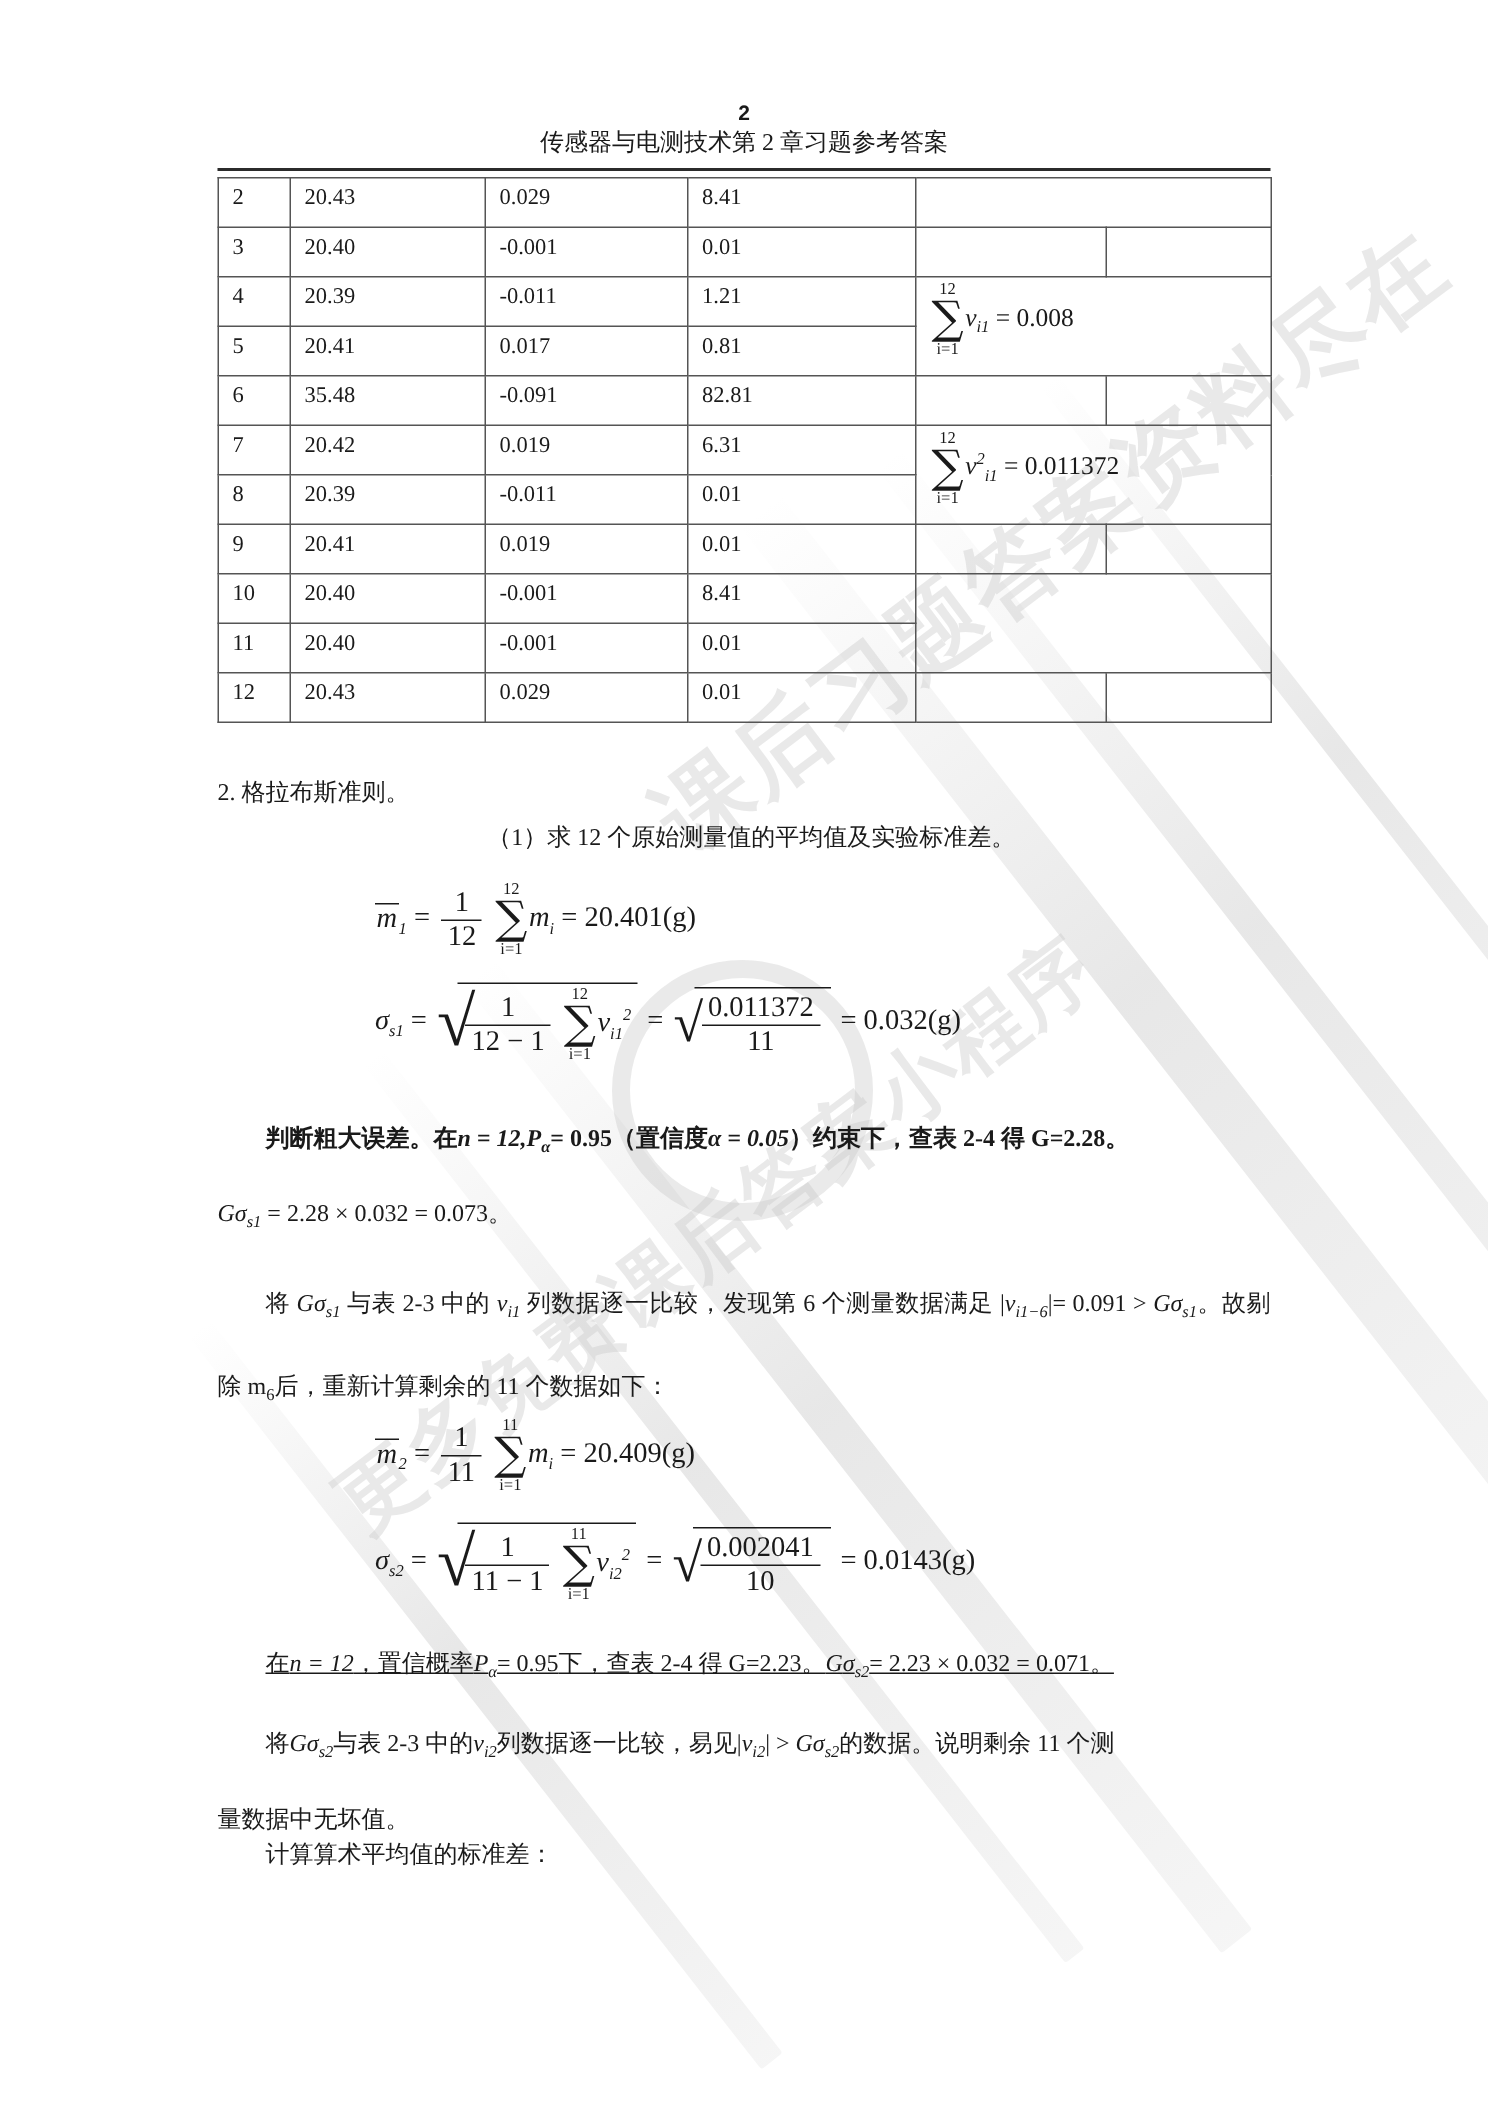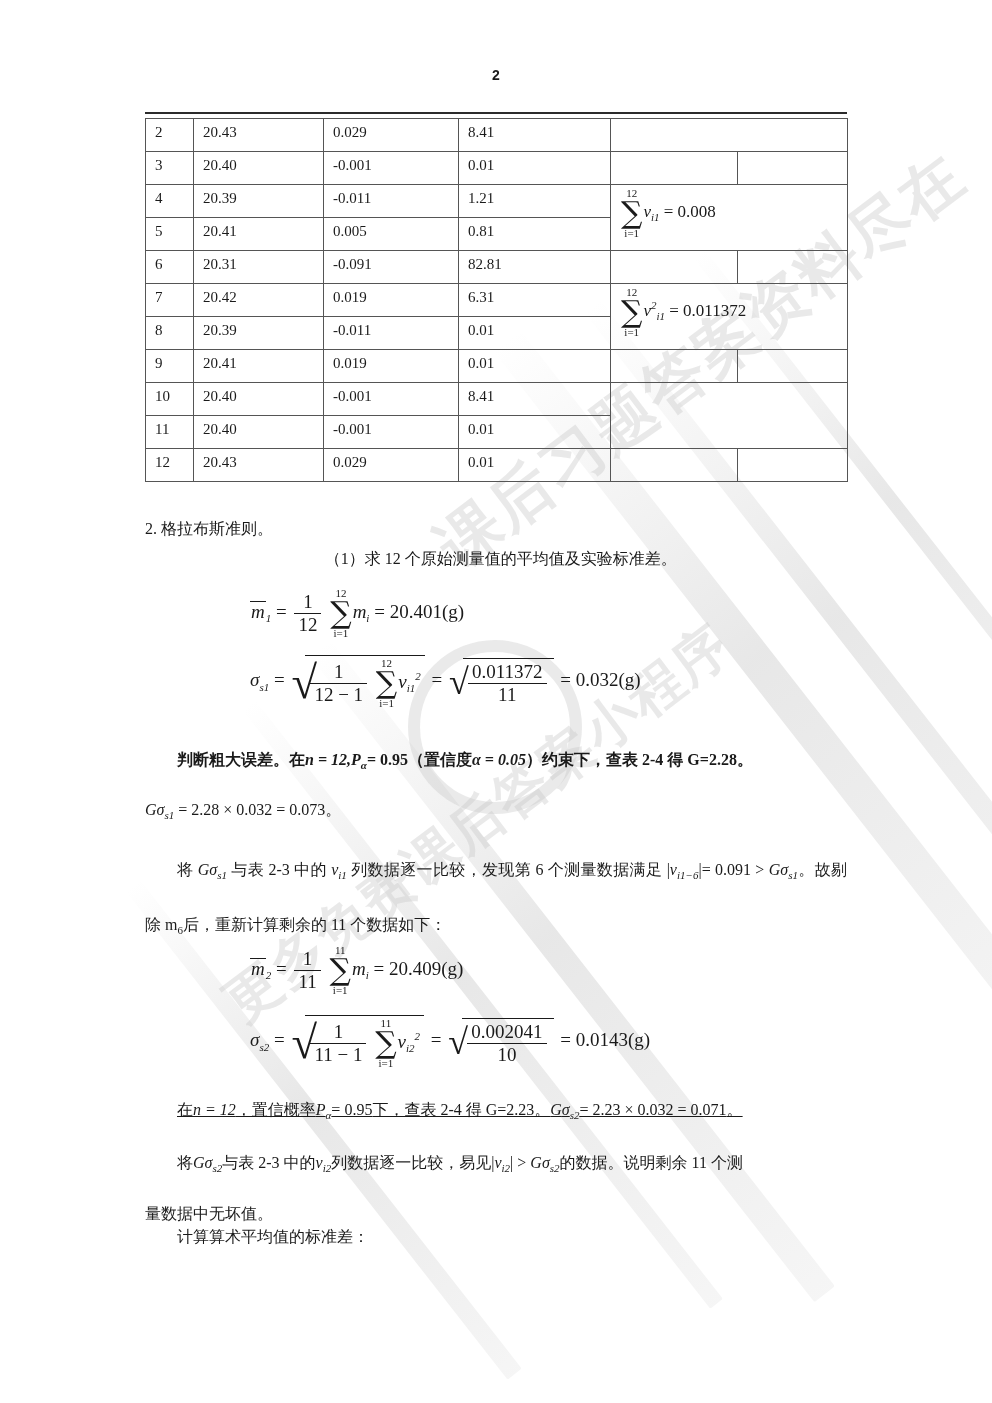--- a/index.html
+++ b/index.html
@@ -200,20 +200,21 @@
   <div class="wm-stripe" style="left:140px; top:880px; width:620px; height:18px; transform:rotate(52deg);"></div>
   <div class="wm-ring" style="left:408px; top:640px; width:150px; height:150px;"></div>
   <div class="wm-text wm-a">课后习题答案资料尽在</div>
   <div class="wm-text wm-b">更多免费课后答案小程序</div>
 </div>
 
 <div id="page">
 
   <div id="header-block">
     <div id="page-number">2</div>
+    <div id="header-title">传感器与电测技术第 2 章习题参考答案</div>
   </div>
   <div id="header-rule"></div>
 
   <table id="data-table">
     <colgroup>
       <col class="c-idx">
         <col class="c-mass">
         <col class="c-v">
       <col class="c-v2">
         <col class="c-sum">
@@ -247,26 +248,26 @@
               <span class="sig">∑</span>
               <span class="lim">i=1</span>
             </span><span class="mi">v</span><sub>i1</sub>
             <span>= 0.008</span>
           </span>
         </td>
       </tr>
       <tr class="tall">
         <td>5</td>
         <td>20.41</td>
-        <td>0.005</td>
+        <td>0.017</td>
         <td>0.81</td>
       </tr>
       <tr>
         <td>6</td>
-        <td>20.31</td>
+        <td>35.48</td>
         <td>-0.091</td>
         <td>82.81</td>
         <td class="blank"></td>
         <td class="blank"></td>
       </tr>
       <tr>
         <td>7</td>
         <td>20.42</td>
         <td>0.019</td>
         <td>6.31</td>

